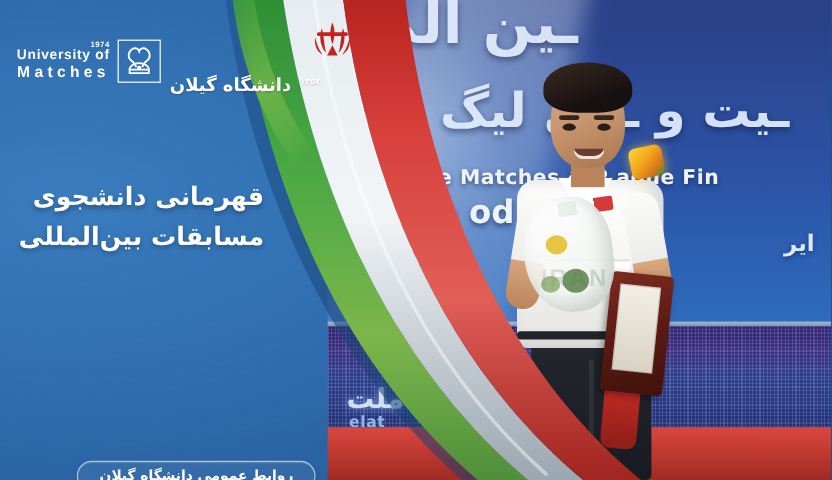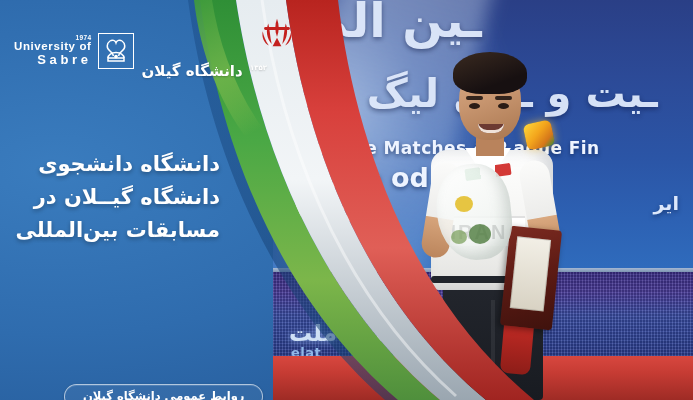--- a/index.html
+++ b/index.html
@@ -394,21 +394,21 @@
         <stop offset="100%" stop-color="#8cc24f" stop-opacity="0"></stop>
       </linearGradient>
     </defs>
     <path d="M62,0 C70,52 92,108 130,150 L106,150 C70,108 50,52 44,0 Z" fill="url(#gc)" opacity=".9"></path>
   </svg>
 
   <div class="logo">
     <div class="logo-en">
       <span class="logo-year">1974</span>
       <span class="l1">University of</span>
-      <span class="l2">Sabre</span>
+      <span class="l2">Matches</span>
     </div>
 
     <div class="logo-mark">
       <svg width="28" height="28" viewBox="0 0 28 28">
         <g fill="none" stroke="#ffffff" stroke-width="1.5">
           <path d="M8,4 C4.6,6.4 4.2,11.2 7.6,13.6 C9.4,14.9 11,16.8 11.4,19"></path>
           <path d="M20,4 C23.4,6.4 23.8,11.2 20.4,13.6 C18.6,14.9 17,16.8 16.6,19"></path>
           <path d="M8,4 C10.4,2.4 13.2,3.4 14,5.8 C14.8,3.4 17.6,2.4 20,4"></path>
           <path d="M6,21 C6,17.8 9.6,15.6 14,15.6 C18.4,15.6 22,17.8 22,21"></path>
           <path d="M6,21 L22,21 L22,24 L6,24 Z"></path>
@@ -417,20 +417,19 @@
       </svg>
     </div>
 
     <div class="logo-fa">
       <span class="yr">۱۳۵۲</span>
       <span>دانشگاه گیلان</span>
     </div>
   </div>
 
   <div class="headline">
-    <div>دانشگاه دانشجوی</div>
-    <div>دانشگاه گیــلان در</div>
+    <div>قهرمانی دانشجوی</div>
     <div>مسابقات بین‌المللی</div>
   </div>
 
   <div class="pill">روابط عمومی دانشگاه گیلان</div>
 
 </div>
 
 </body></html>

